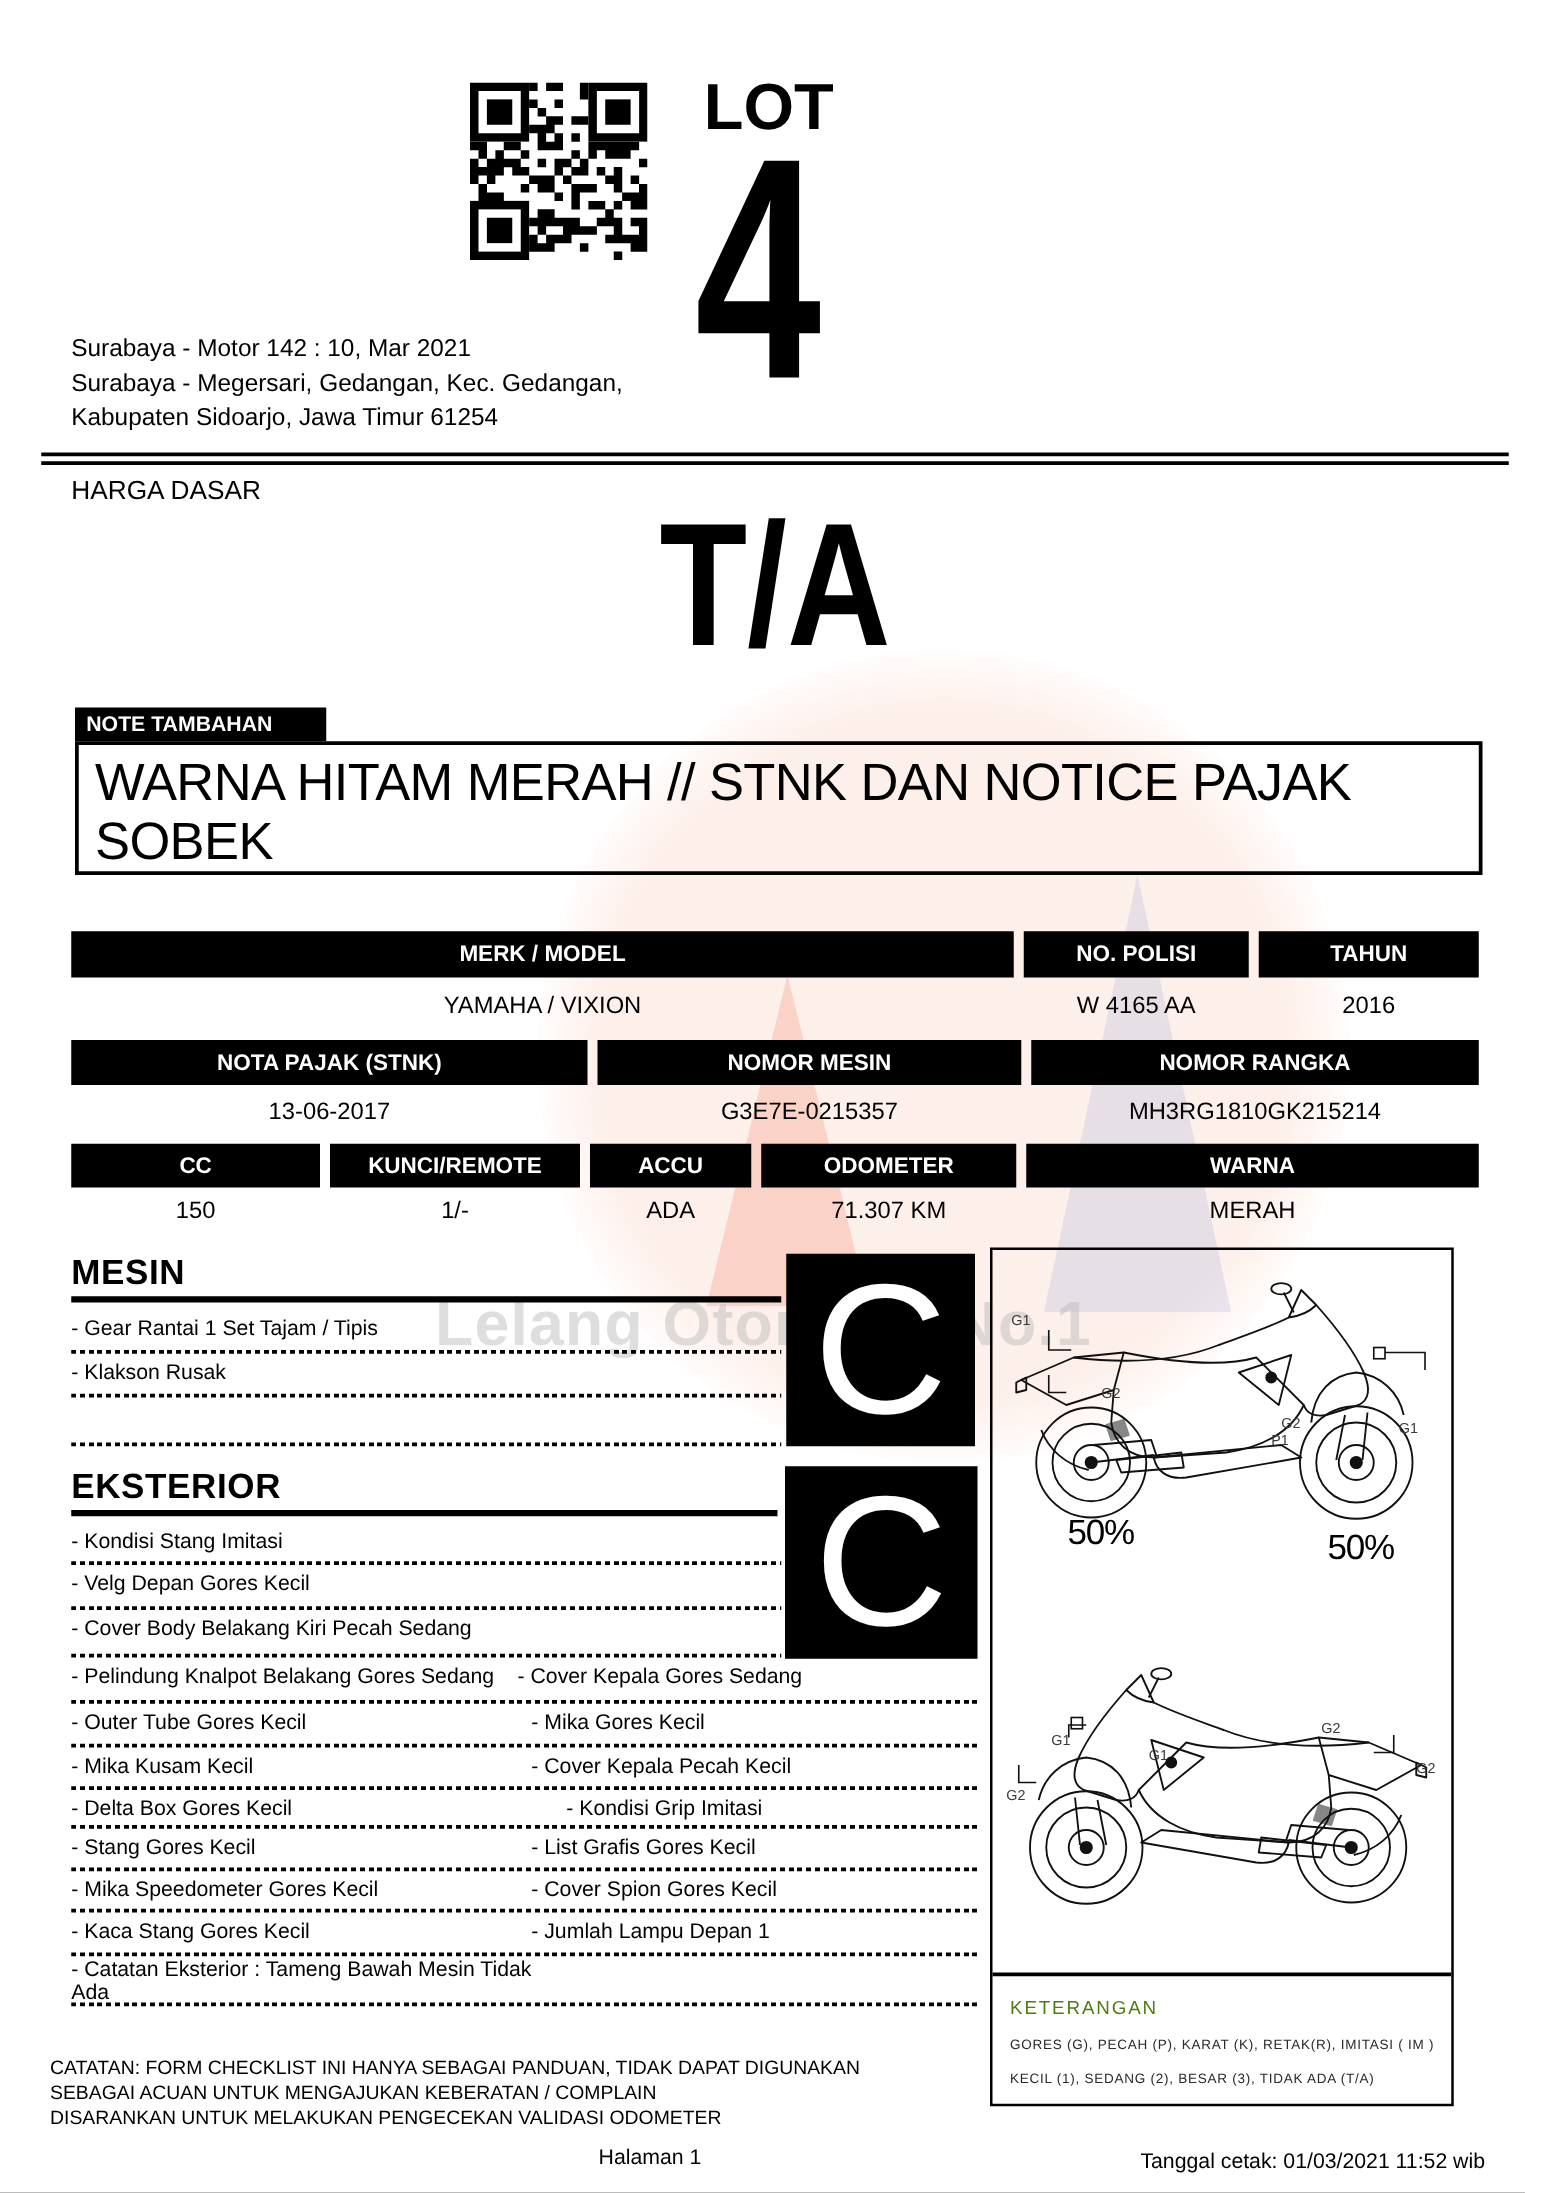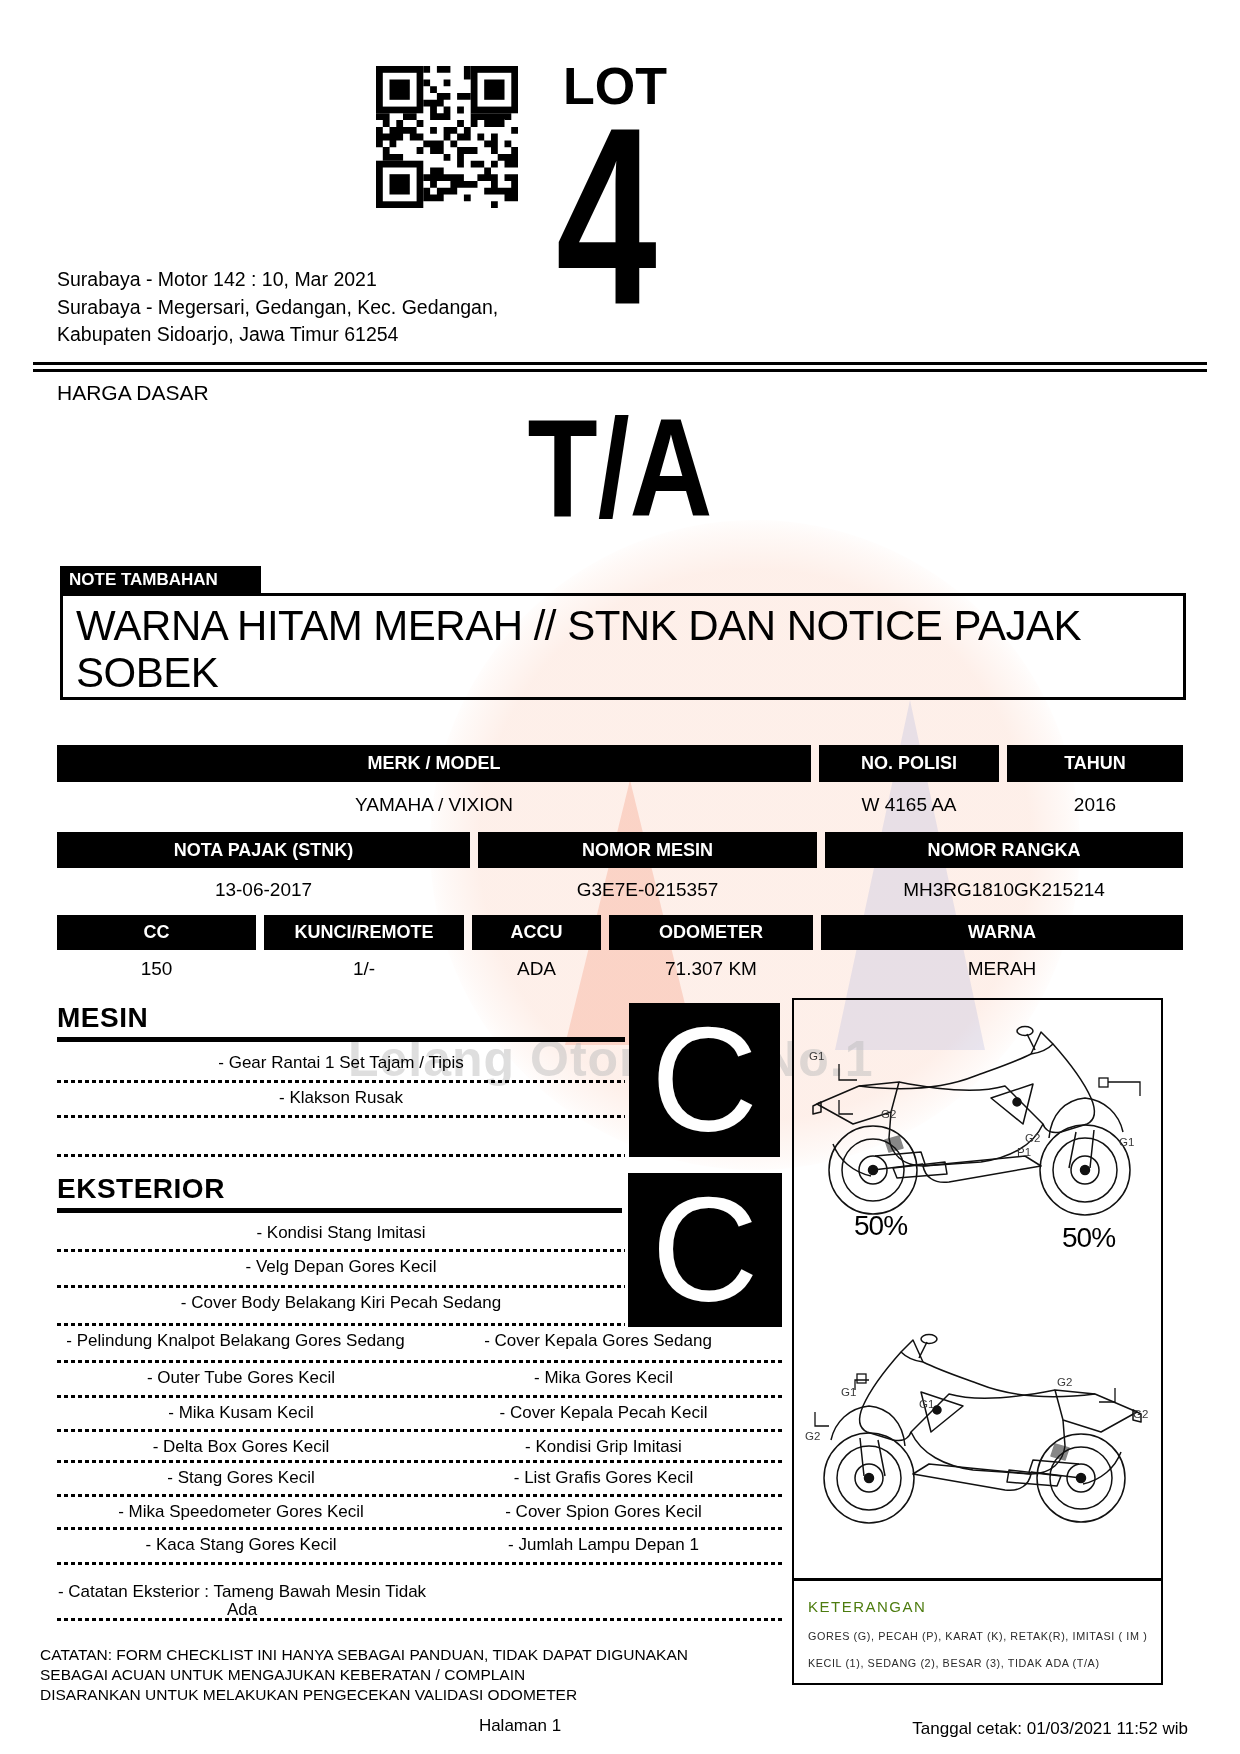--- a/index.html
+++ b/index.html
@@ -40,21 +40,21 @@
   .cell{display:flex;flex-direction:column;}
   .chead{background:#000;color:#fff;font-weight:bold;font-size:18px;display:flex;
     align-items:center;justify-content:center;}
   .b1 .chead{height:37px}.b2 .chead{height:36px}.b3 .chead{height:35px}
   .cval{font-size:19px;display:flex;align-items:center;justify-content:center;}
   .b1 .cval{height:46px}.b2 .cval{height:44px}.b3 .cval{height:38px}
 
   .sec-title{position:absolute;font-size:28px;font-weight:bold;letter-spacing:.5px;}
   .sec-rule{position:absolute;height:5px;background:#000;}
   .list{position:absolute;left:57px;}
-  .row{position:relative;text-align:center;}
+  .row{position:relative;}
   .dot{background-image:repeating-linear-gradient(90deg,#000 0 4px,transparent 4px 7px);
     background-repeat:no-repeat;background-position:0 100%;background-size:100% 3.2px;}
   .itxt{font-size:17px;padding-top:5px;}
   .drow{display:flex;}
   .drow .lcol{width:368px;flex:none;}
   .drow .rcol{flex:1;}
 
   .grade{position:absolute;background:#000;color:#fff;display:flex;align-items:center;
     justify-content:center;font-size:148px;font-weight:normal;}
 
@@ -206,38 +206,38 @@
       <div class="itxt lcol">- Cover Kepala Gores Sedang</div>
     </div>
     <div class="row dot drow" style="height:35px;">
       <div class="itxt lcol">- Outer Tube Gores Kecil</div>
       <div class="itxt rcol">- Mika Gores Kecil</div>
     </div>
     <div class="row dot drow" style="height:34px;">
       <div class="itxt lcol">- Mika Kusam Kecil</div>
       <div class="itxt rcol">- Cover Kepala Pecah Kecil</div>
     </div>
-    <div class="row dot drow" style="height:31px;">
+    <div class="row dot drow" style="height:31px;gap:28px;">
       <div class="itxt lcol">- Delta Box Gores Kecil</div>
       <div class="itxt rcol">- Kondisi Grip Imitasi</div>
     </div>
     <div class="row dot drow" style="height:34px;">
       <div class="itxt lcol">- Stang Gores Kecil</div>
       <div class="itxt rcol">- List Grafis Gores Kecil</div>
     </div>
     <div class="row dot drow" style="height:33px;">
       <div class="itxt lcol">- Mika Speedometer Gores Kecil</div>
       <div class="itxt rcol">- Cover Spion Gores Kecil</div>
     </div>
     <div class="row dot drow" style="height:35px;">
       <div class="itxt lcol">- Kaca Stang Gores Kecil</div>
       <div class="itxt rcol">- Jumlah Lampu Depan 1</div>
     </div>
     <div class="row dot" style="height:40px;">
-      <div class="itxt" style="width:370px;line-height:17.5px;padding-top:2px;margin-top:16px;">- Catatan Eksterior :  Tameng Bawah Mesin Tidak Ada</div>
+      <div class="itxt" style="width:370px;line-height:17.5px;padding-top:2px;">- Catatan Eksterior :  Tameng Bawah Mesin Tidak Ada</div>
     </div>
   </div>
   <div class="grade" style="left:628px;top:1173px;width:154px;height:154px;">C</div>
 
   <div class="diagram">
     <svg class="bike bike1" viewBox="0 0 356 210">
       <defs>
         <g id="bike-art" fill="none" stroke="#111" stroke-width="1.5" stroke-linejoin="round">
           <circle cx="74" cy="150" r="44"></circle>
             <circle cx="74" cy="150" r="31"></circle>

